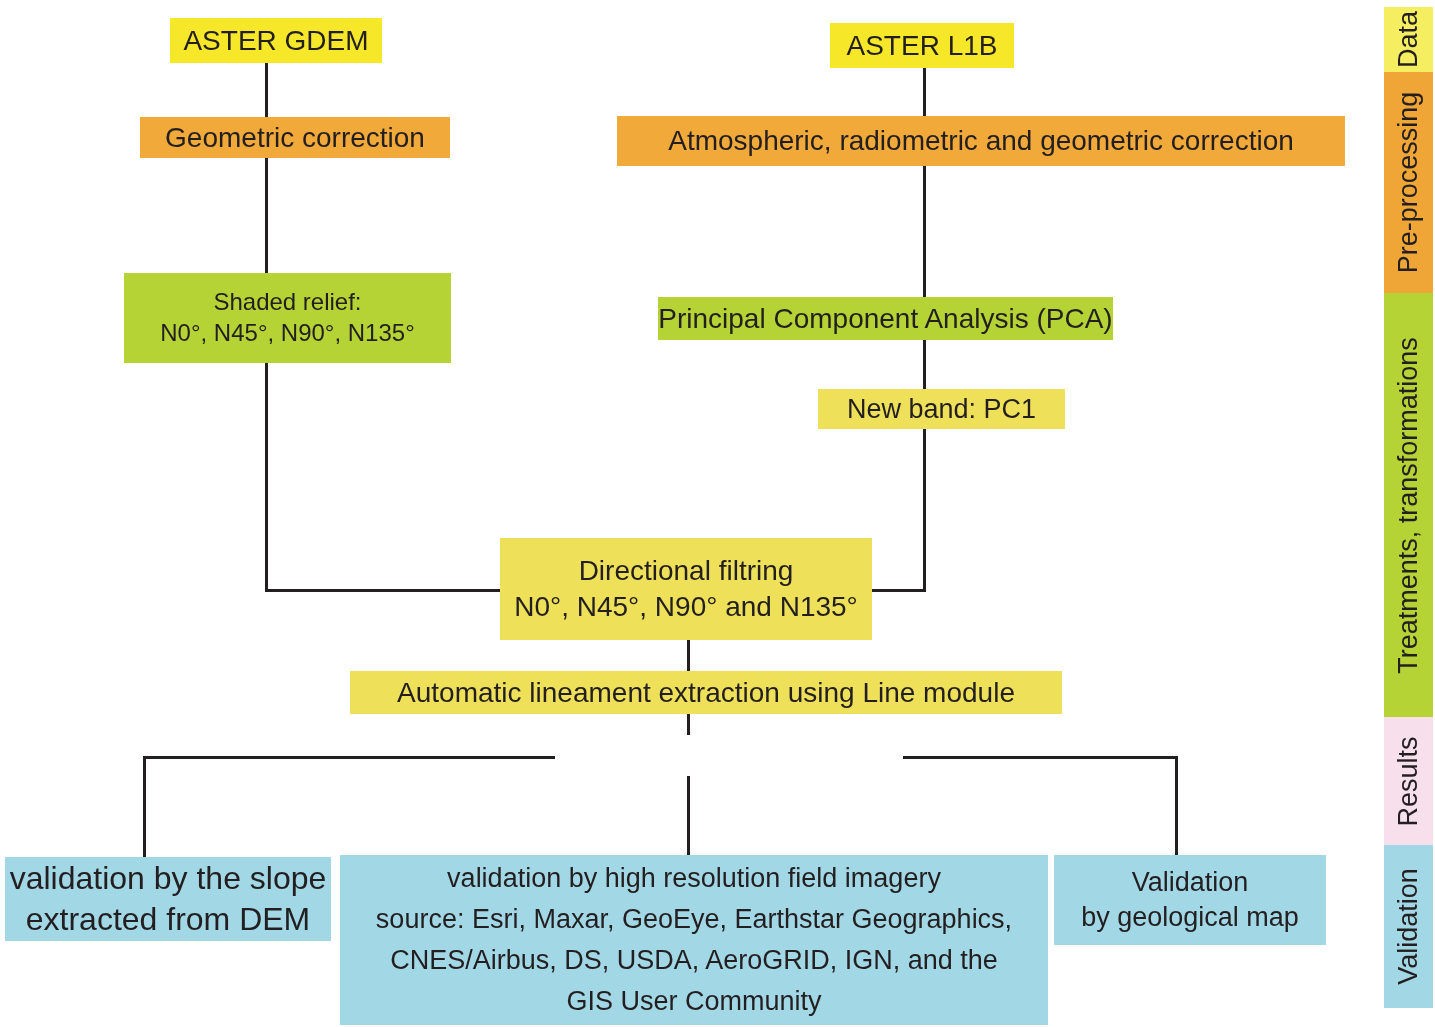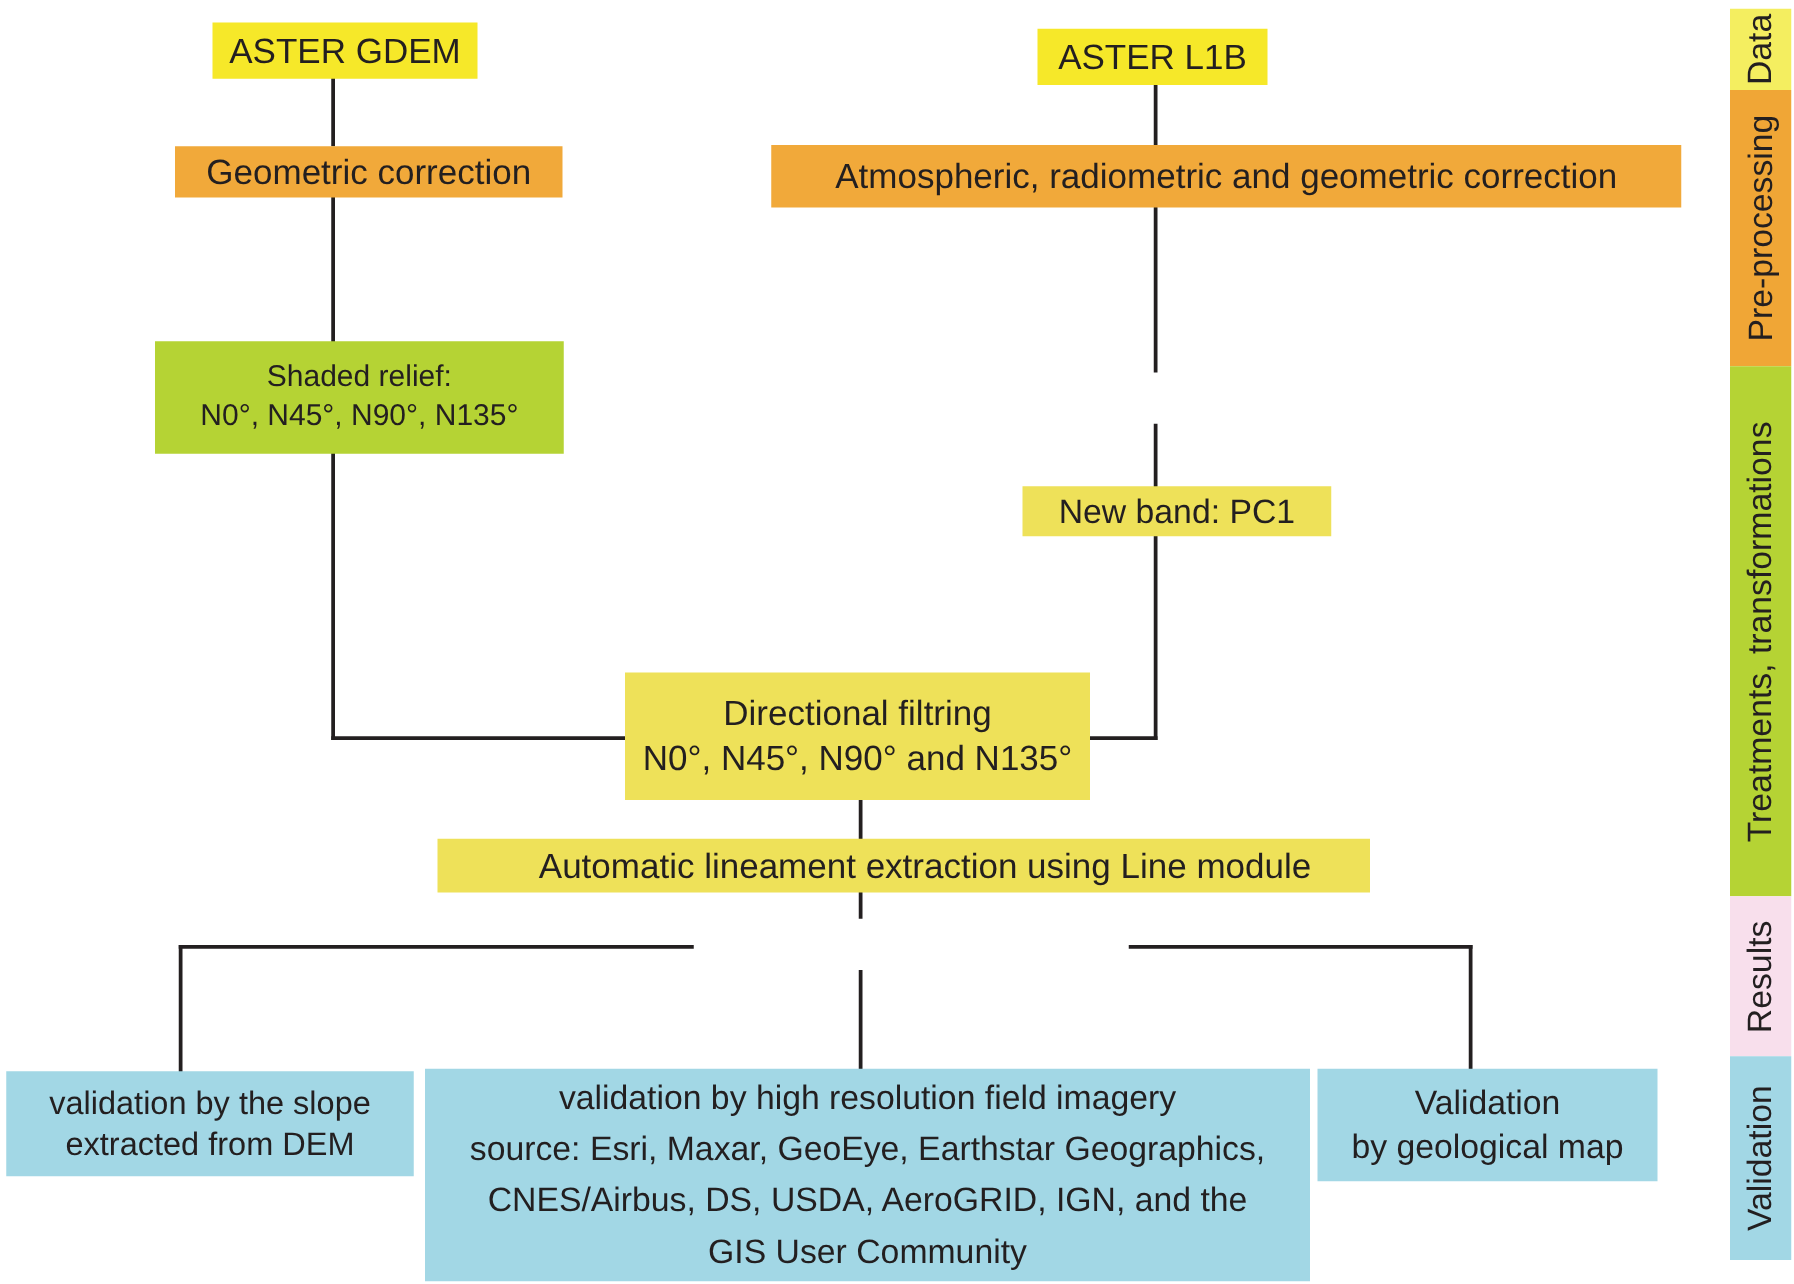--- a/index.html
+++ b/index.html
@@ -75,36 +75,39 @@
 
   <div class="node" style="left: 617px; top: 116px; width: 728px; height: 50px; font-size: 28px; background-color: rgb(241, 169, 58);">
     <span class="ln">Atmospheric, radiometric and geometric correction</span>
   </div>
 
   <div class="node" style="left: 124px; top: 273px; width: 327px; height: 90px; font-size: 24px; background-color: rgb(181, 211, 52);">
     <span class="ln">Shaded relief:</span>
     <span class="ln">N0°, N45°, N90°,  N135°</span>
   </div>
 
+  <div class="node" style="left: 658px; top: 297px; width: 455px; height: 43px; font-size: 28px; background-color: rgb(181, 211, 52);">
+    <span class="ln">Principal Component Analysis (PCA)</span>
+  </div>
 
   <div class="node" style="left: 818px; top: 389px; width: 247px; height: 40px; font-size: 27px; background-color: rgb(238, 225, 89);">
     <span class="ln">New band: PC1</span>
   </div>
 
   <div class="node" style="left: 500px; top: 538px; width: 372px; height: 102px; font-size: 28px; background-color: rgb(238, 225, 89);">
     <span class="ln">Directional filtring</span>
     <span class="ln">N0°, N45°, N90° and N135°</span>
   </div>
 
-  <div class="node" style="left: 350px; top: 671px; width: 712px; height: 43px; font-size: 28px; background-color: rgb(238, 225, 89); padding-left: 34px;">
+  <div class="node" style="left: 350px; top: 671px; width: 712px; height: 43px; font-size: 28px; background-color: rgb(238, 225, 89);">
     <span class="ln">Automatic lineament extraction using Line module</span>
   </div>
 
 
-  <div class="node" style="left: 5px; top: 857px; width: 326px; height: 84px; font-size: 26px; background-color: rgb(162, 215, 229);">
+  <div class="node" style="left: 5px; top: 857px; width: 326px; height: 84px; font-size: 32px; background-color: rgb(162, 215, 229);">
     <span class="ln">validation by the slope</span>
     <span class="ln">extracted from DEM</span>
   </div>
 
   <div class="node" style="left: 340px; top: 855px; width: 708px; height: 170px; font-size: 27px; line-height: 1.52; background-color: rgb(162, 215, 229);">
     <span class="ln">validation by high resolution field imagery</span>
     <span class="ln">source: Esri, Maxar, GeoEye, Earthstar Geographics,</span>
     <span class="ln">CNES/Airbus, DS, USDA, AeroGRID, IGN, and the</span>
     <span class="ln">GIS User Community</span>
   </div>

